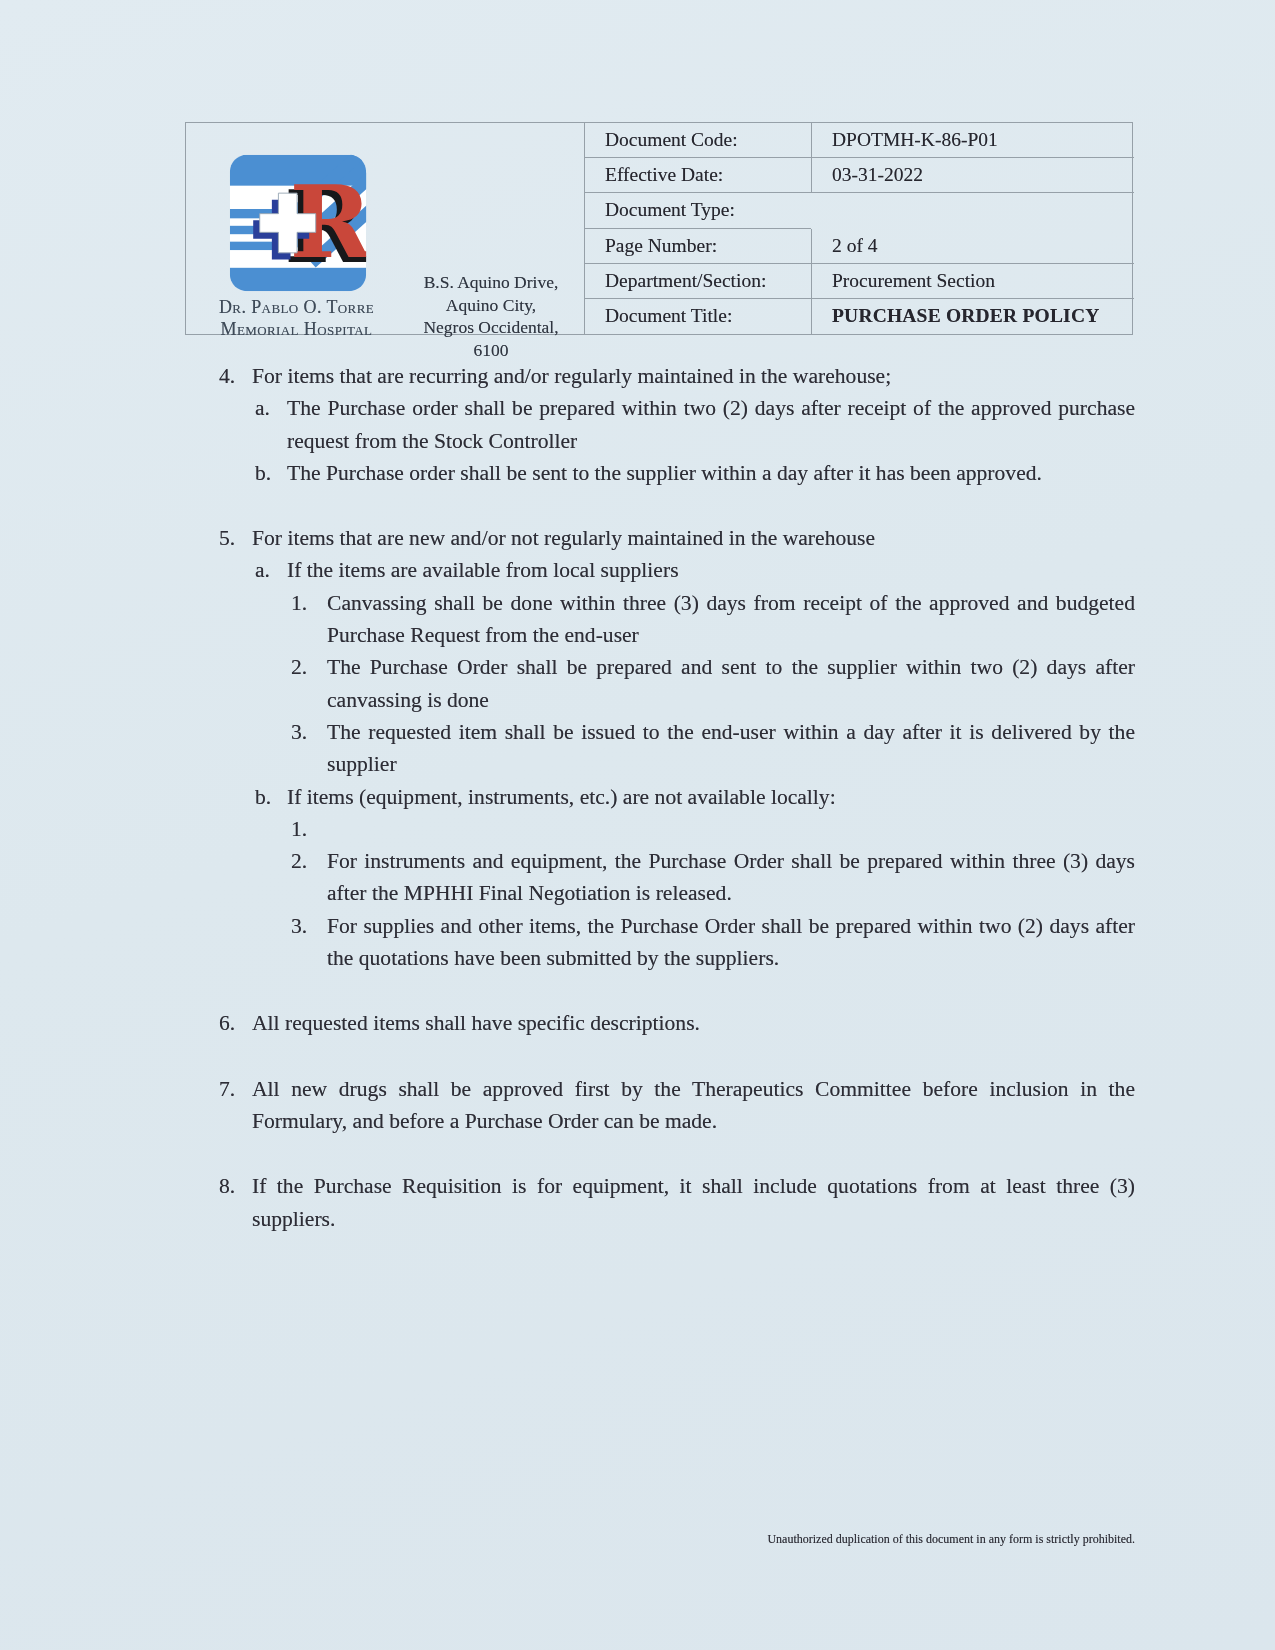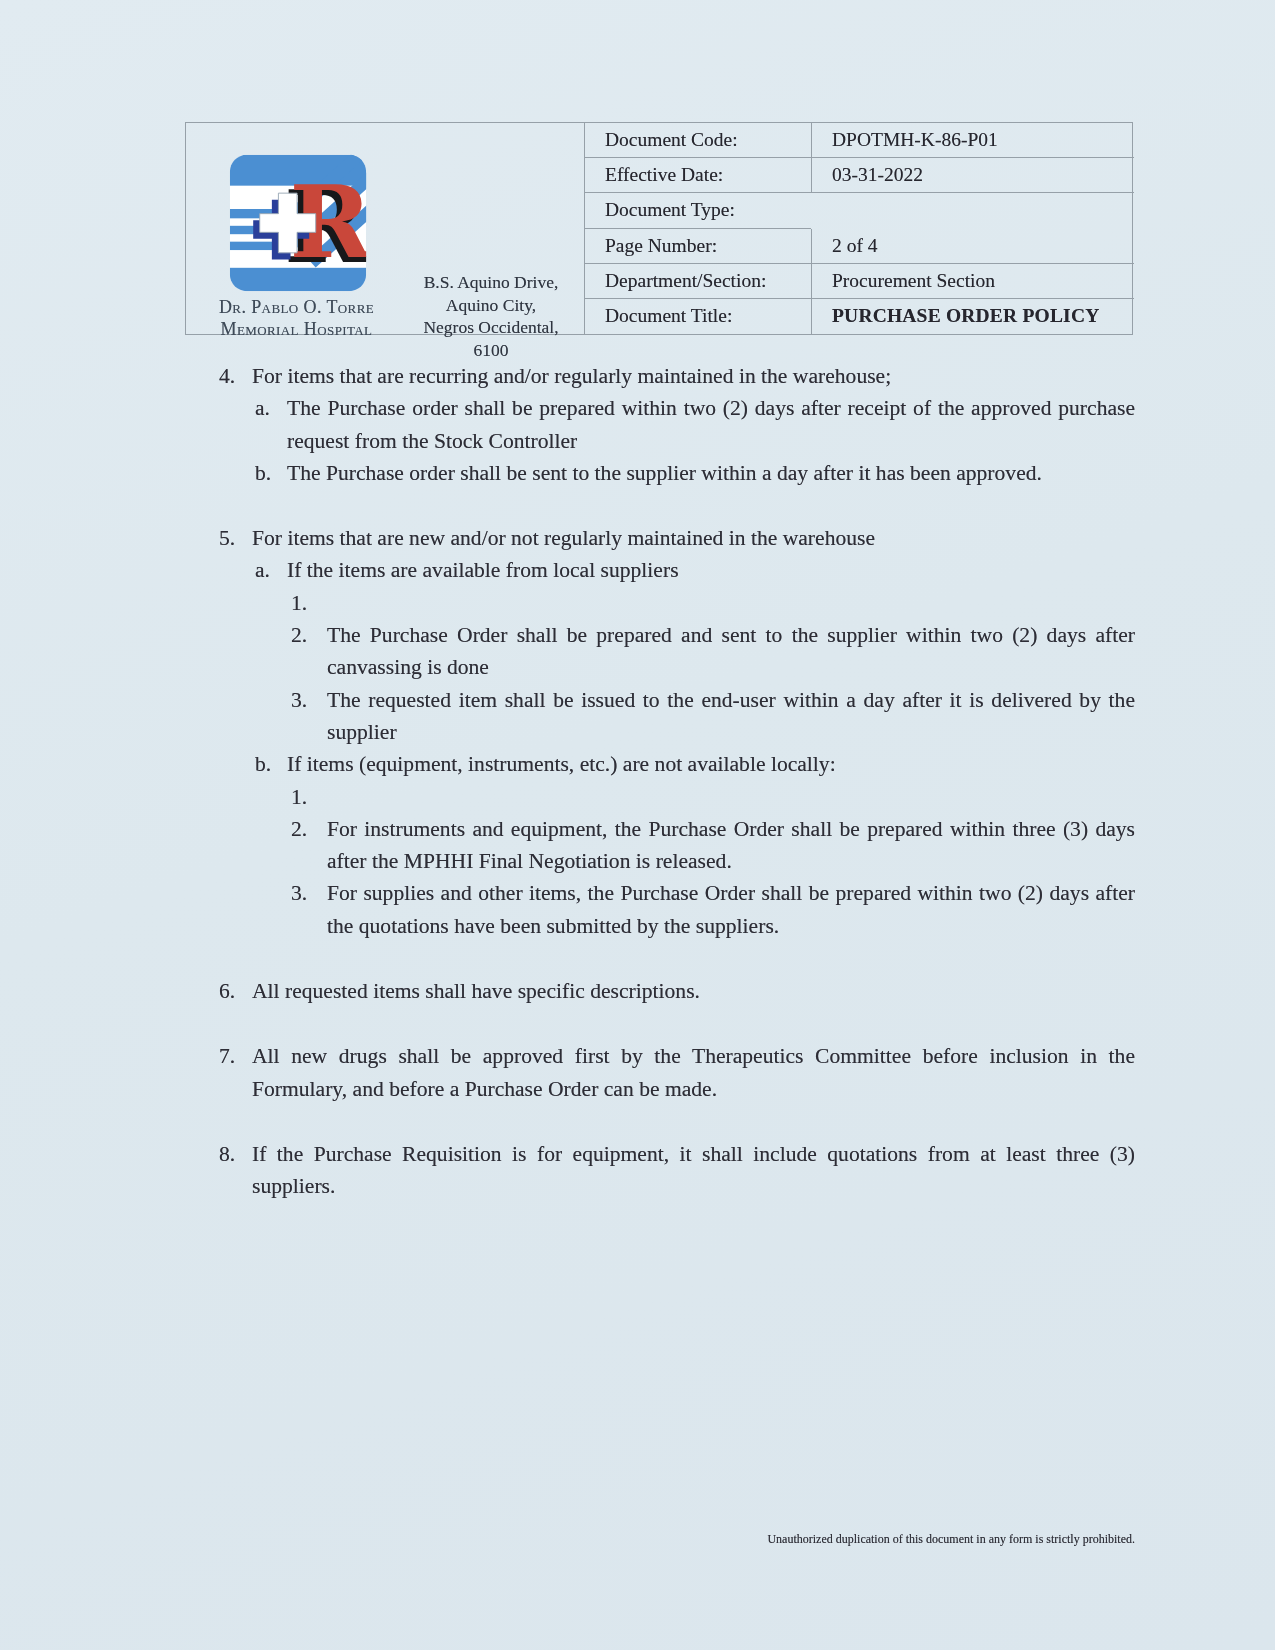--- a/index.html
+++ b/index.html
@@ -153,20 +153,21 @@
     <div class="item lvl1 gap">
       <span class="marker">5.</span>
       <span class="text">For items that are new and/or not regularly maintained in the warehouse</span>
     </div>
     <div class="item lvl2">
       <span class="marker">a.</span>
       <span class="text">If the items are available from local suppliers</span>
     </div>
     <div class="item lvl3">
       <span class="marker">1.</span>
+      <span class="text">Canvassing shall be done within three (3) days from receipt of the approved and budgeted Purchase Request from the end-user</span>
     </div>
     <div class="item lvl3">
       <span class="marker">2.</span>
       <span class="text">The Purchase Order shall be prepared and sent to the supplier within two (2) days after canvassing is done</span>
     </div>
     <div class="item lvl3">
       <span class="marker">3.</span>
       <span class="text">The requested item shall be issued to the end-user within a day after it is delivered by the supplier</span>
     </div>
     <div class="item lvl2">

